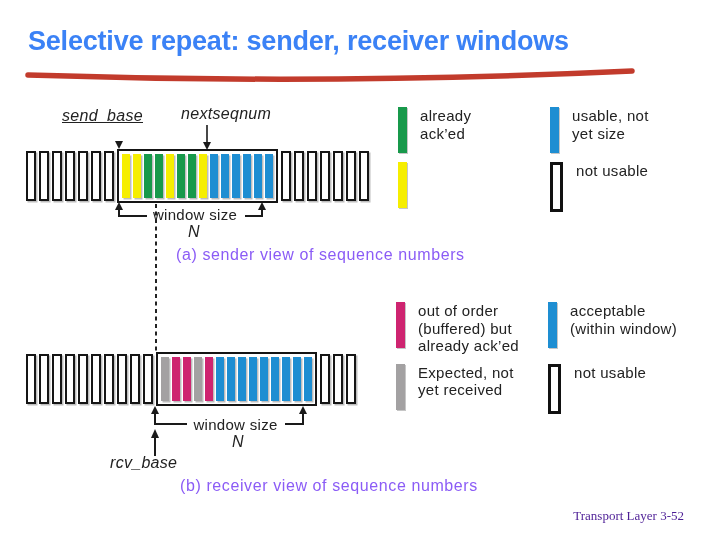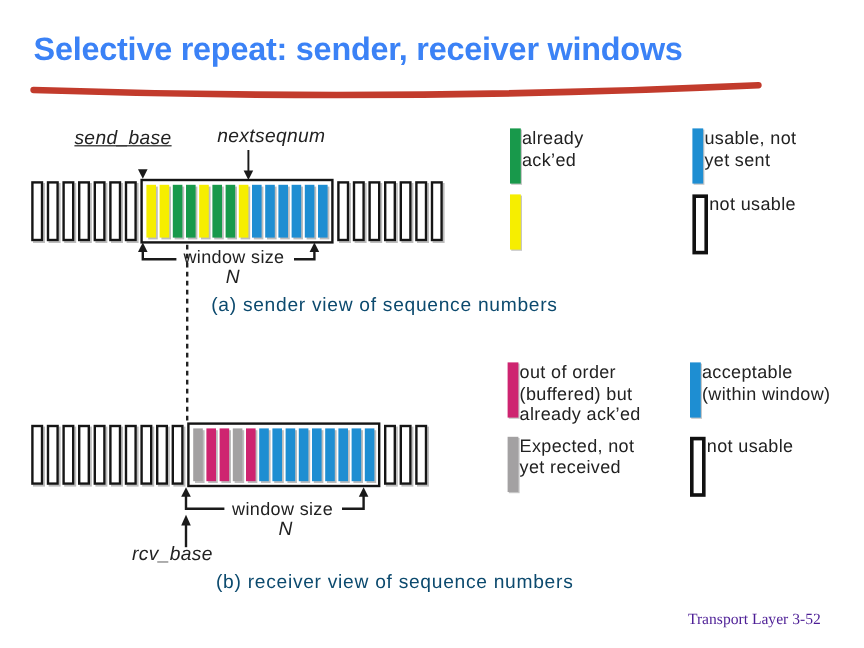--- a/index.html
+++ b/index.html
@@ -4,27 +4,27 @@
 <style>
   html,body{margin:0;padding:0;background:#fff;}
   body{width:720px;height:540px;font-family:"Liberation Sans",sans-serif;}
   .slide{position:relative;width:720px;height:540px;background:#ffffff;overflow:hidden;}
   .title{position:absolute;left:28px;top:26px;font-size:27px;font-weight:600;letter-spacing:-0.2px;color:#232277;}
   .underline-svg{position:absolute;left:22px;top:64px;}
   .lbl{position:absolute;color:#222;font-size:15px;letter-spacing:0.3px;}
   .it{font-style:italic;}
   .sz16{font-size:16px;}
   .ctr{text-align:center;}
-  .caption{position:absolute;font-size:16px;color:#0c4a6e;letter-spacing:0.6px;}
+  .caption{position:absolute;font-size:16px;color:#8b5cf6;letter-spacing:0.6px;}
   .seq-row{position:absolute;display:flex;align-items:center;gap:3px;}
   .bar{width:8px;height:44px;flex:0 0 auto;box-shadow:1.5px 1.5px 0 #bdbdbd;}
   .bar.outline{box-sizing:border-box;width:10px;height:50px;border:2px solid #151515;background:#fff;}
   .win-box{display:flex;gap:3px;padding:3px;border:2px solid #151515;background:#fff;flex:0 0 auto;}
   .legend{position:absolute;display:grid;grid-template-columns:152px 175px;row-gap:9px;}
-  .lg-item{display:flex;gap:1px;align-items:flex-start;margin-left:27px;}
+  .lg-item{display:flex;gap:13px;align-items:flex-start;}
   .swatch{width:9px;height:46px;flex:0 0 auto;box-shadow:1px 1px 0 #c6c6c6;}
   .swatch-outline{box-sizing:border-box;width:13px;height:50px;border:3px solid #111;background:#fff;box-shadow:none;}
   .lg-label{font-size:15px;line-height:17.5px;color:#222;white-space:pre-line;letter-spacing:0.3px;}
   .overlay{position:absolute;left:0;top:0;pointer-events:none;}
   .footer{position:absolute;right:36px;top:508px;font-size:13px;color:#4c1d95;font-family:"Liberation Serif",serif;}
 </style>
 </head>
 <body>
 
 <div class="slide">
@@ -114,21 +114,21 @@
 
   <div class="legend" style="left:398px;top:107px;">
       <div class="lg-item">
         <div class="swatch" style="background: rgb(24, 153, 75);"></div>
         <div class="lg-label">already
 ack’ed</div>
       </div>
       <div class="lg-item">
         <div class="swatch" style="background: rgb(30, 142, 210);"></div>
         <div class="lg-label">usable, not
-yet sent</div>
+yet size</div>
       </div>
       <div class="lg-item">
         <div class="swatch" style="background: rgb(246, 238, 0);"></div>
       </div>
       <div class="lg-item">
         <div class="swatch swatch-outline"></div>
         <div class="lg-label">not usable</div>
       </div>
     </div>
   <div class="legend" style="left:396px;top:302px;">

